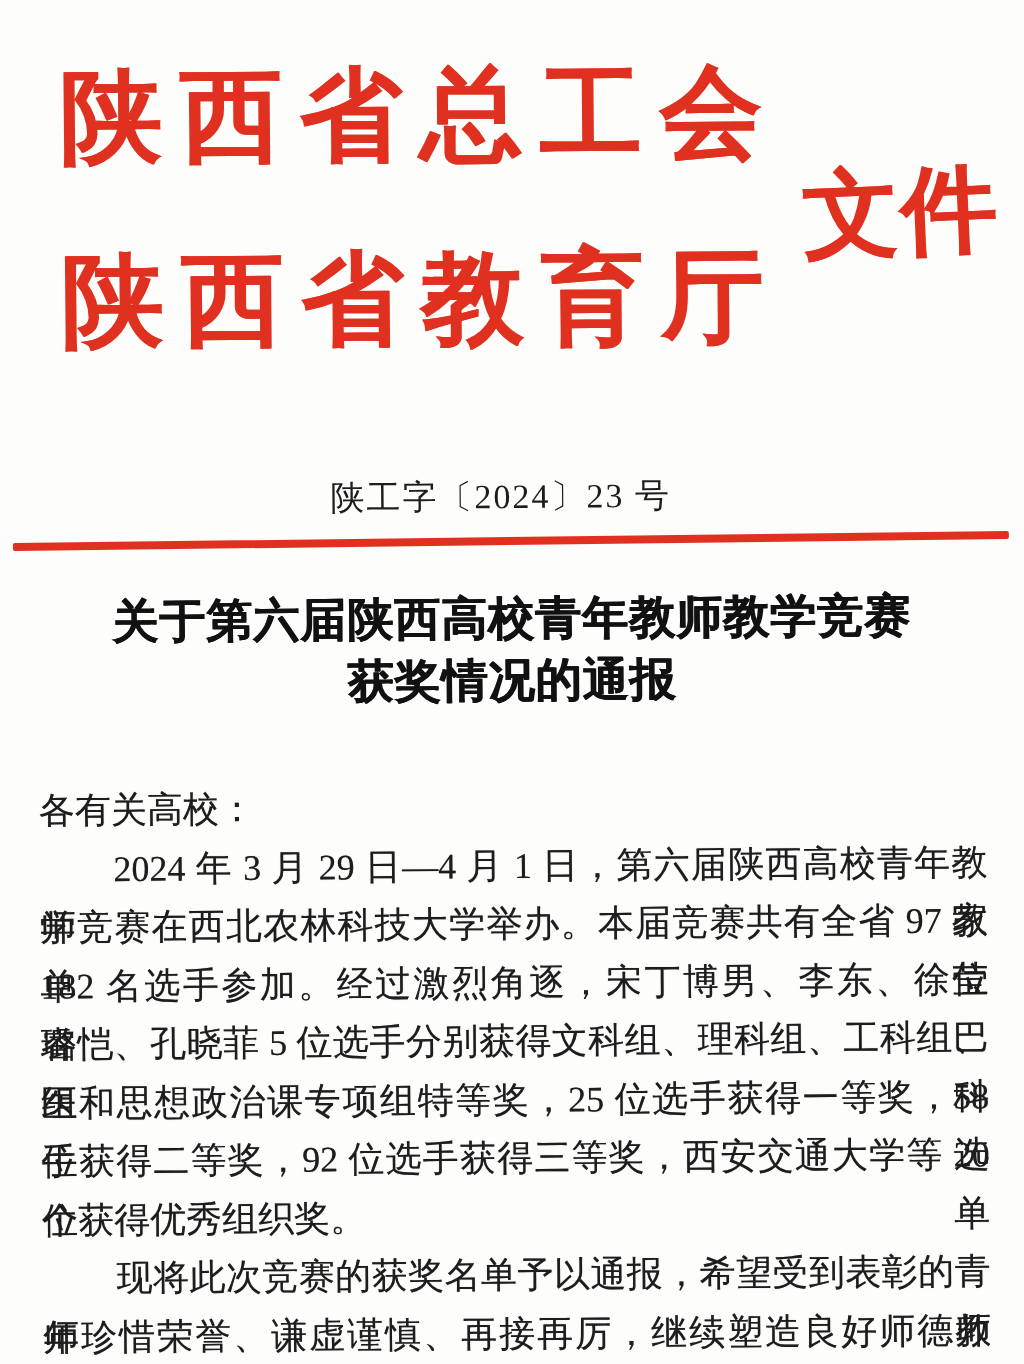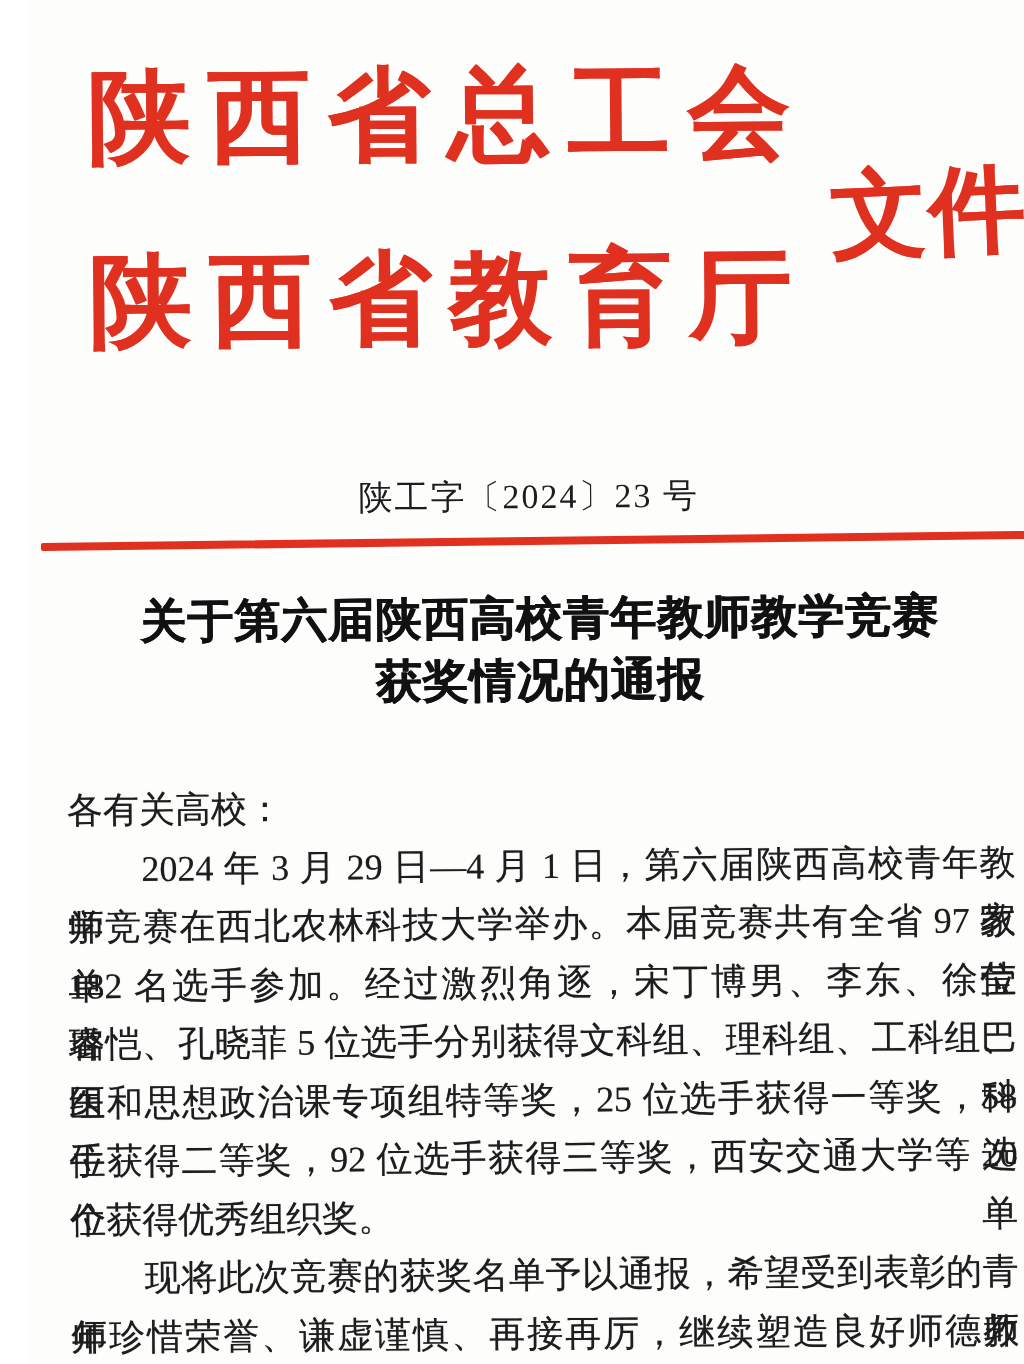--- a/index.html
+++ b/index.html
@@ -11,21 +11,20 @@
     height: 1364px;
     position: relative;
     overflow: hidden;
     background: #ffffff;
     font-family: "Liberation Serif", "DejaVu Serif", serif;
   }
   .page {
     position: absolute;
     inset: 0;
     background: var(--bg, #fdfdfc);
-    margin-left: 28px;
   }
   
   .scan-tilt {
     position: absolute;
     inset: 0;
     transform: rotate(-0.45deg);
     transform-origin: 50% 50%;
   }
   .org-line {
     position: absolute;

